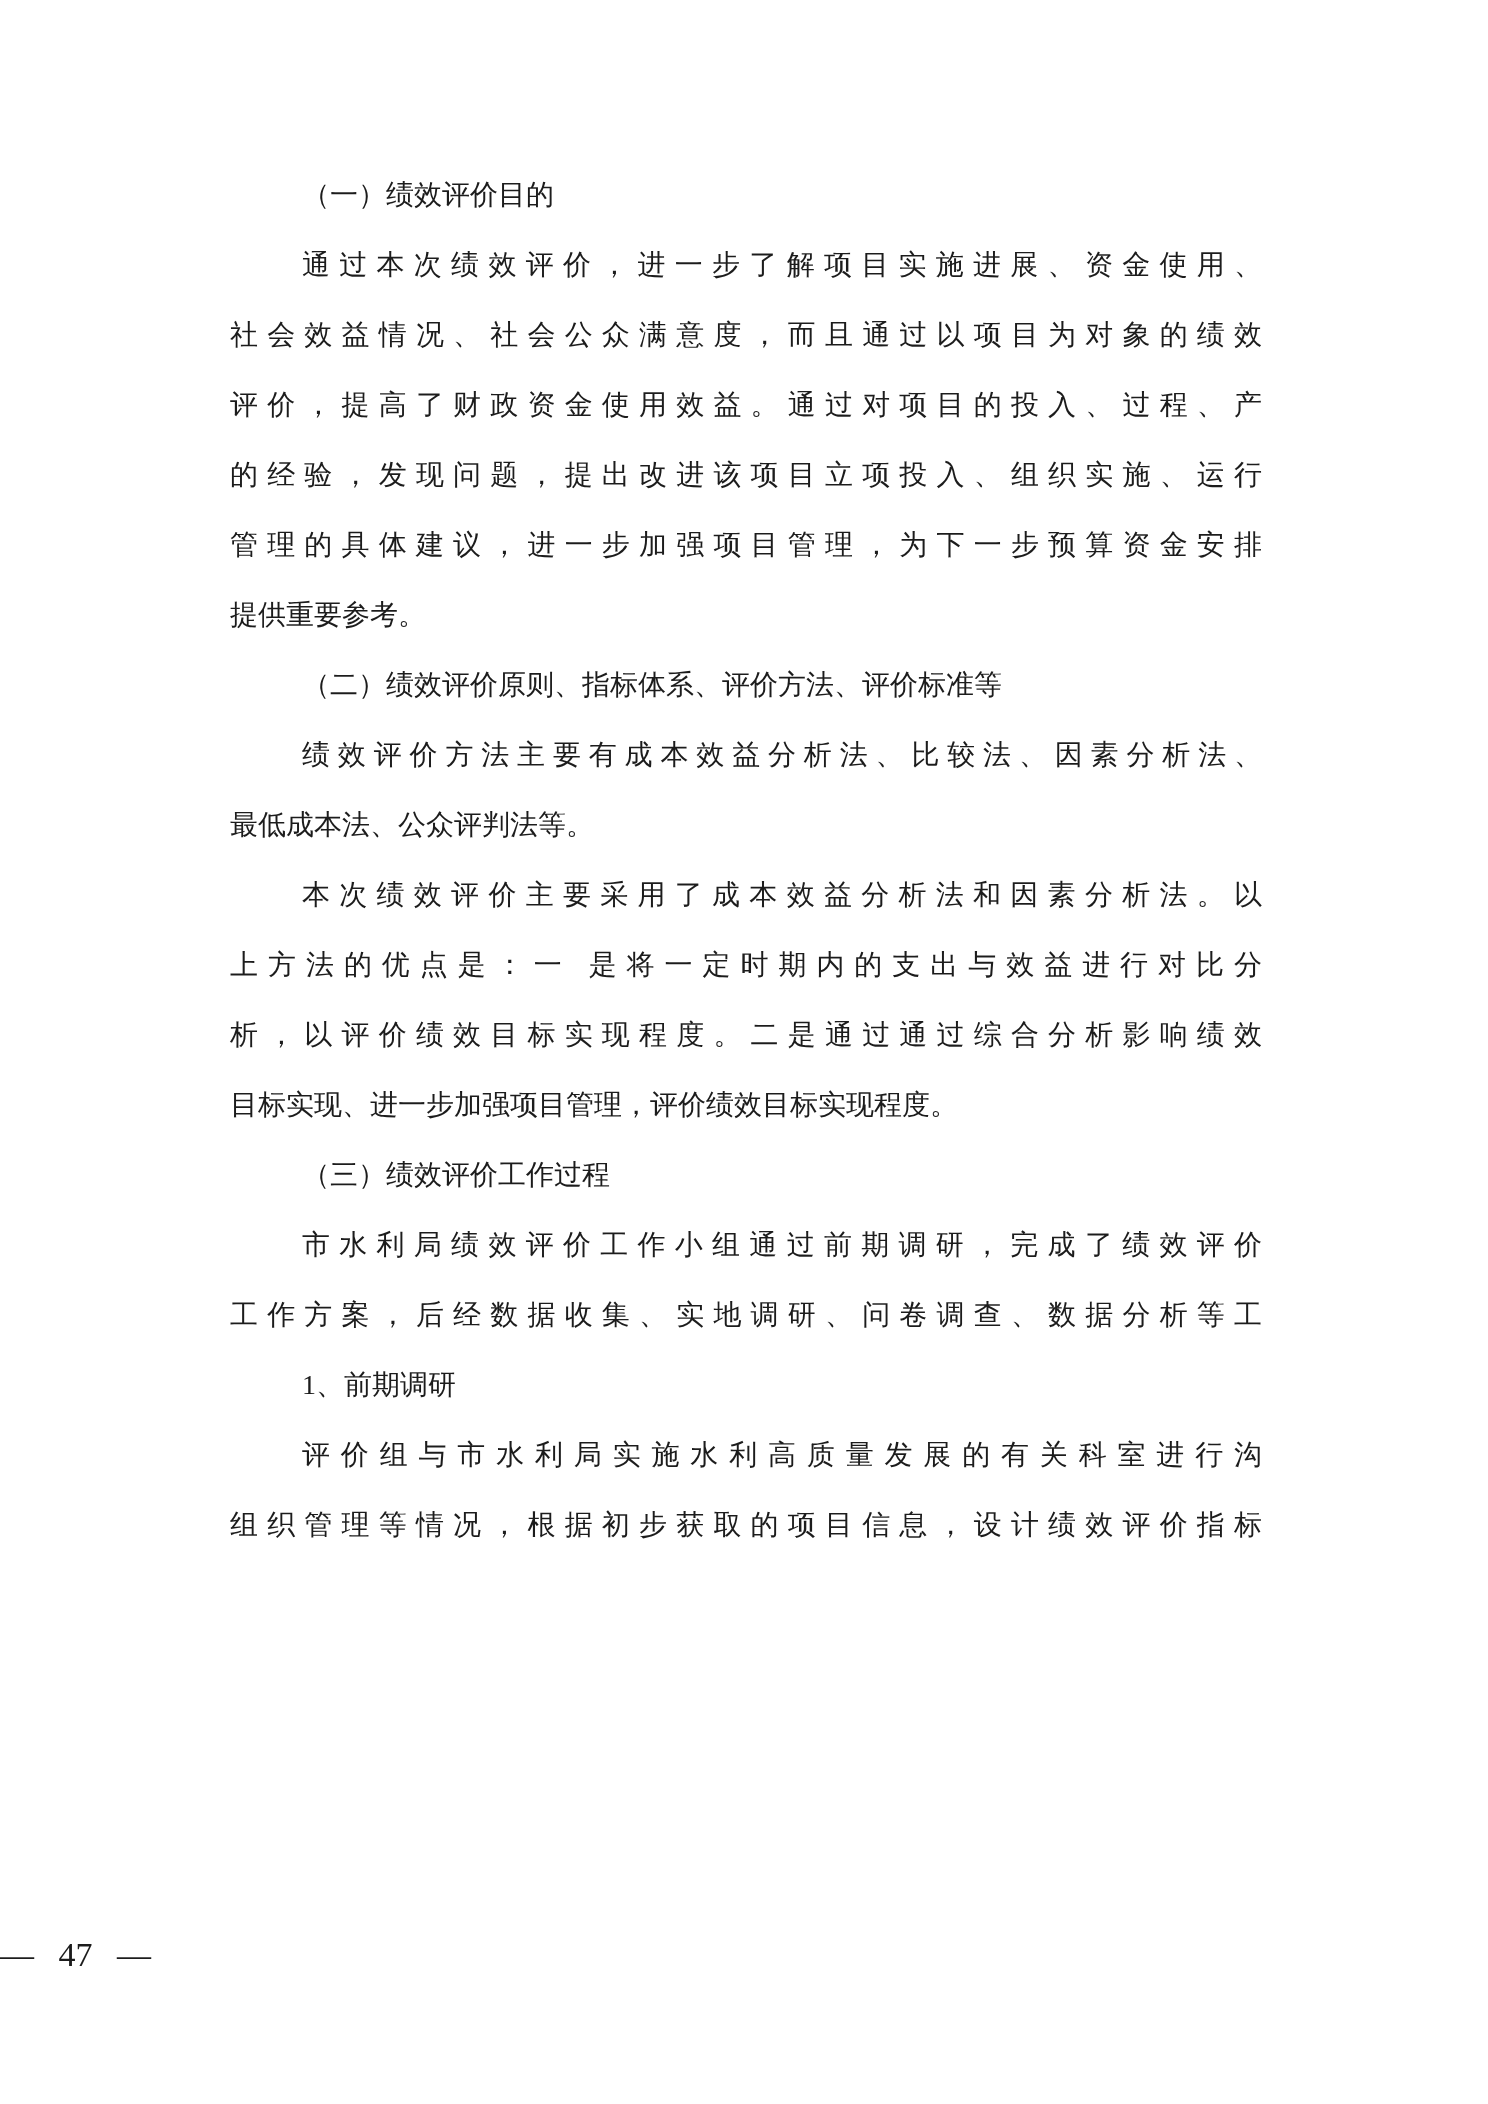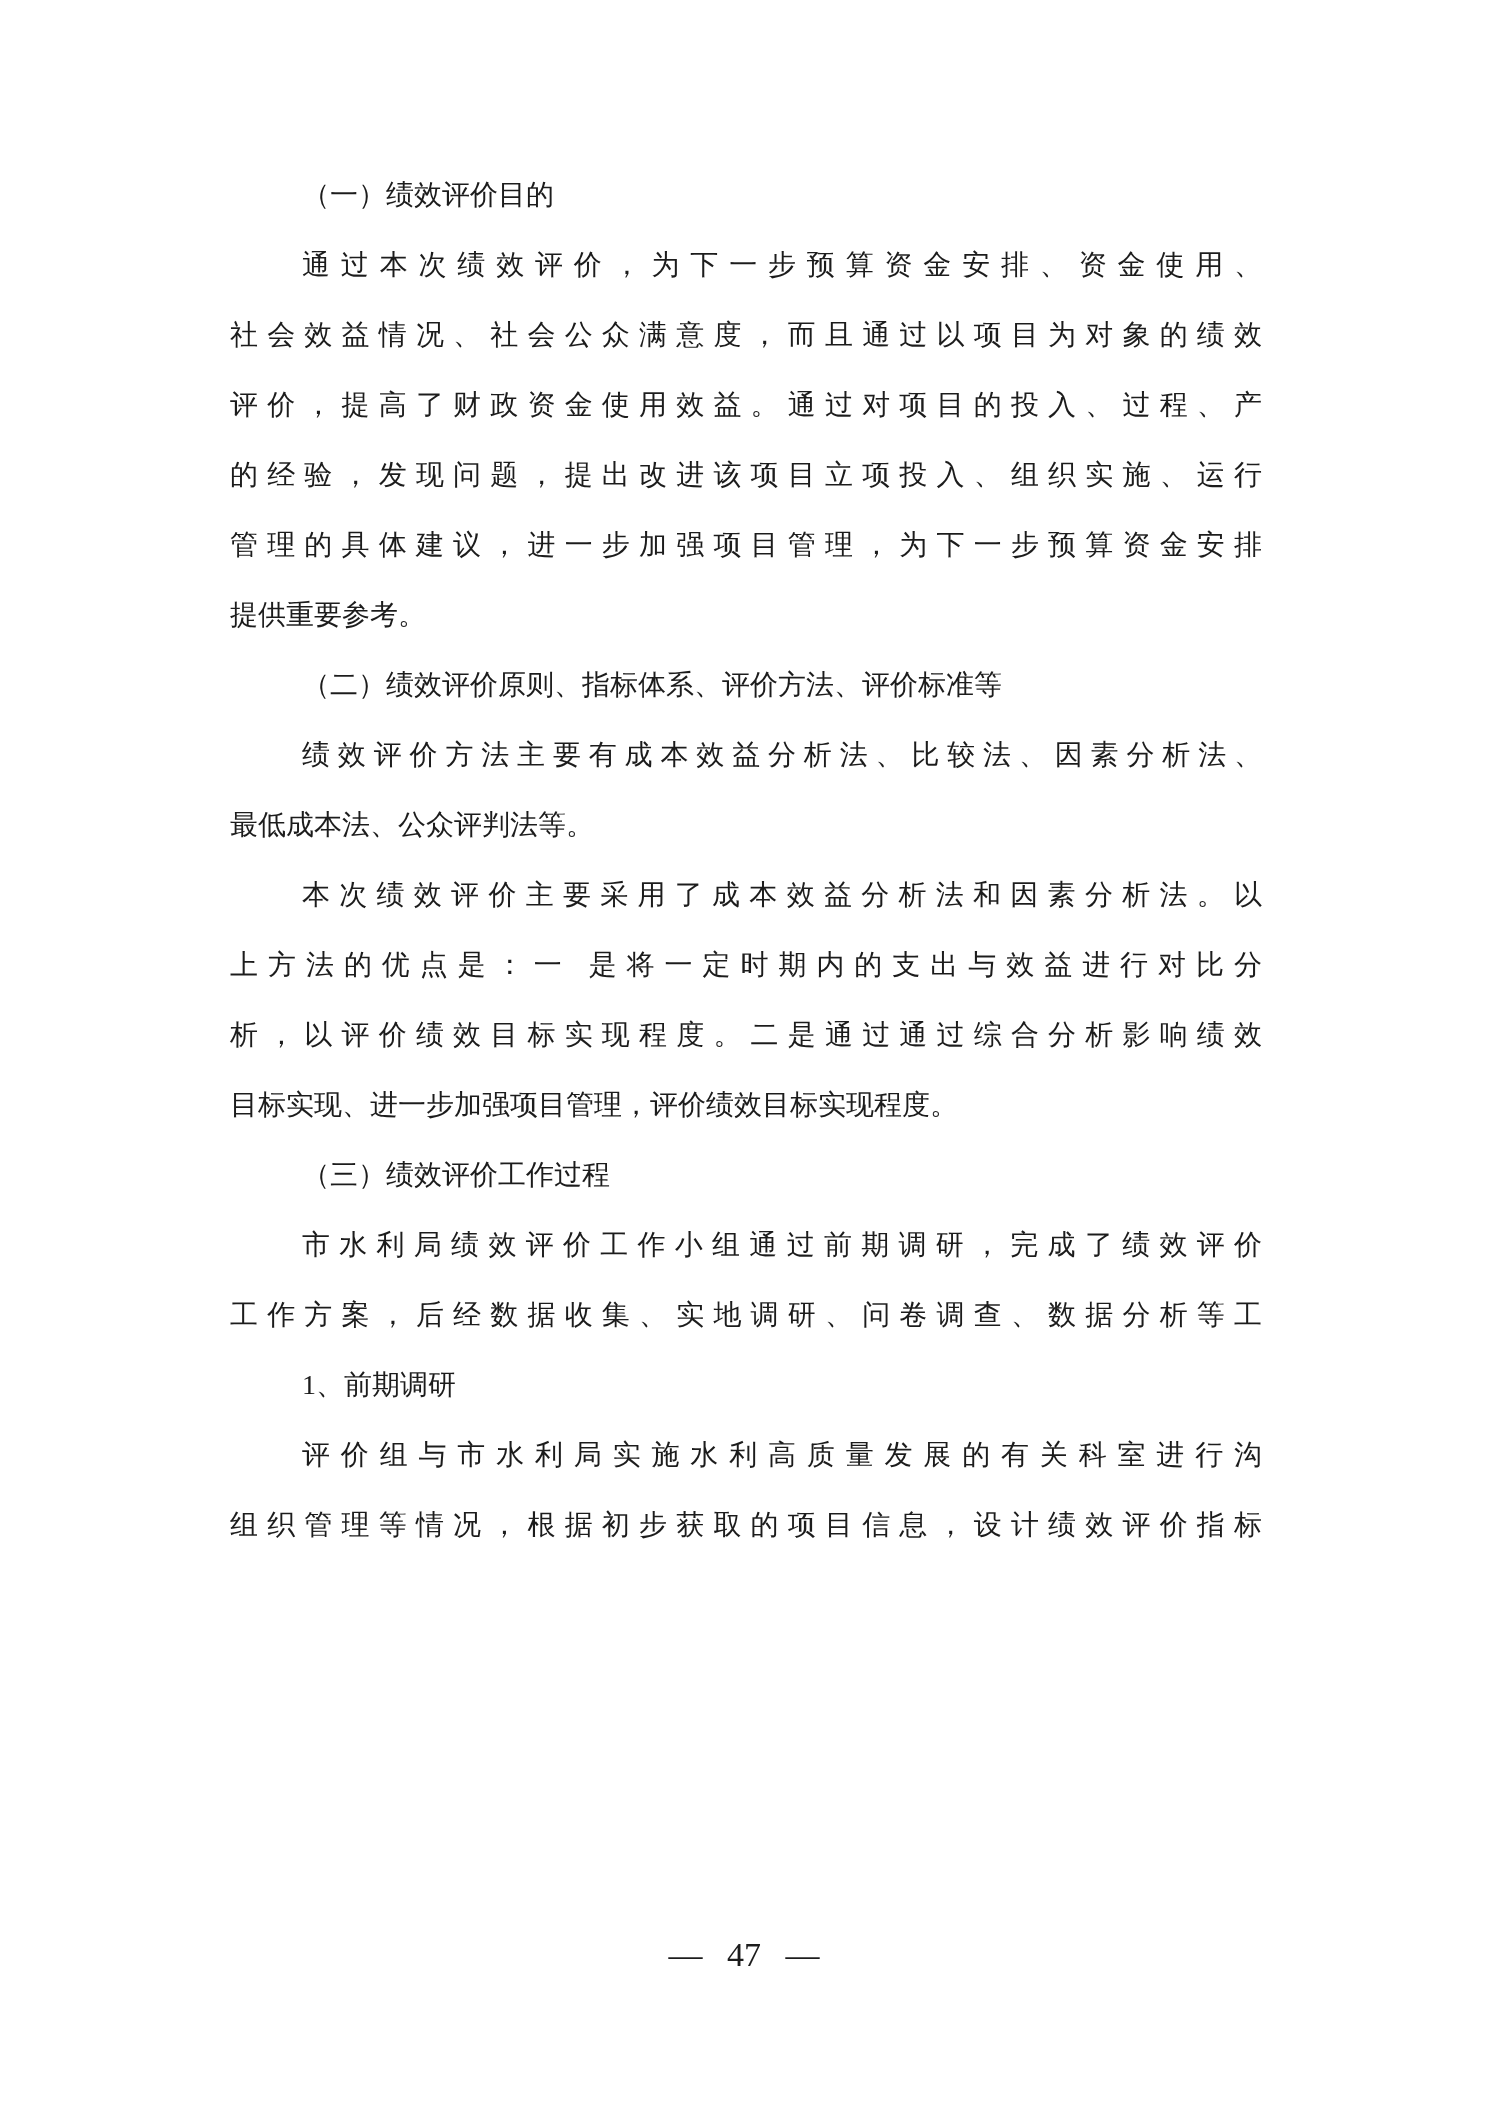--- a/index.html
+++ b/index.html
@@ -37,34 +37,34 @@
     text-align-last: justify;
   }
   .ln.indent {
     text-indent: 72px;
   }
   .footer {
     position: absolute;
     top: 1920px;
     left: 0;
     width: 1488px;
-    text-align: center;
+    text-align: left;
     font-size: 34px;
     line-height: 70px;
     word-spacing: 16px;
     color: #1c1c1c;
   }
 </style>
 </head>
 <body>
 
 <div class="page">
   <div class="content">
     <div class="ln indent">（一）绩效评价目的</div>
-    <div class="ln indent just">通过本次绩效评价，为下一步预算资金安排、资金使用、</div>
+    <div class="ln indent just">通过本次绩效评价，进一步了解项目实施进展、资金使用、</div>
     <div class="ln just">社会效益情况、社会公众满意度，而且通过以项目为对象的绩效</div>
     <div class="ln just">评价，提高了财政资金使用效益。通过对项目的投入、过程、产</div>
     <div class="ln just">的经验，发现问题，提出改进该项目立项投入、组织实施、运行</div>
     <div class="ln just">管理的具体建议，进一步加强项目管理，为下一步预算资金安排</div>
     <div class="ln">提供重要参考。</div>
     <div class="ln indent">（二）绩效评价原则、指标体系、评价方法、评价标准等</div>
     <div class="ln indent just">绩效评价方法主要有成本效益分析法、比较法、因素分析法、</div>
     <div class="ln">最低成本法、公众评判法等。</div>
     <div class="ln indent just">本次绩效评价主要采用了成本效益分析法和因素分析法。以</div>
     <div class="ln just">上方法的优点是：一 是将一定时期内的支出与效益进行对比分</div>

